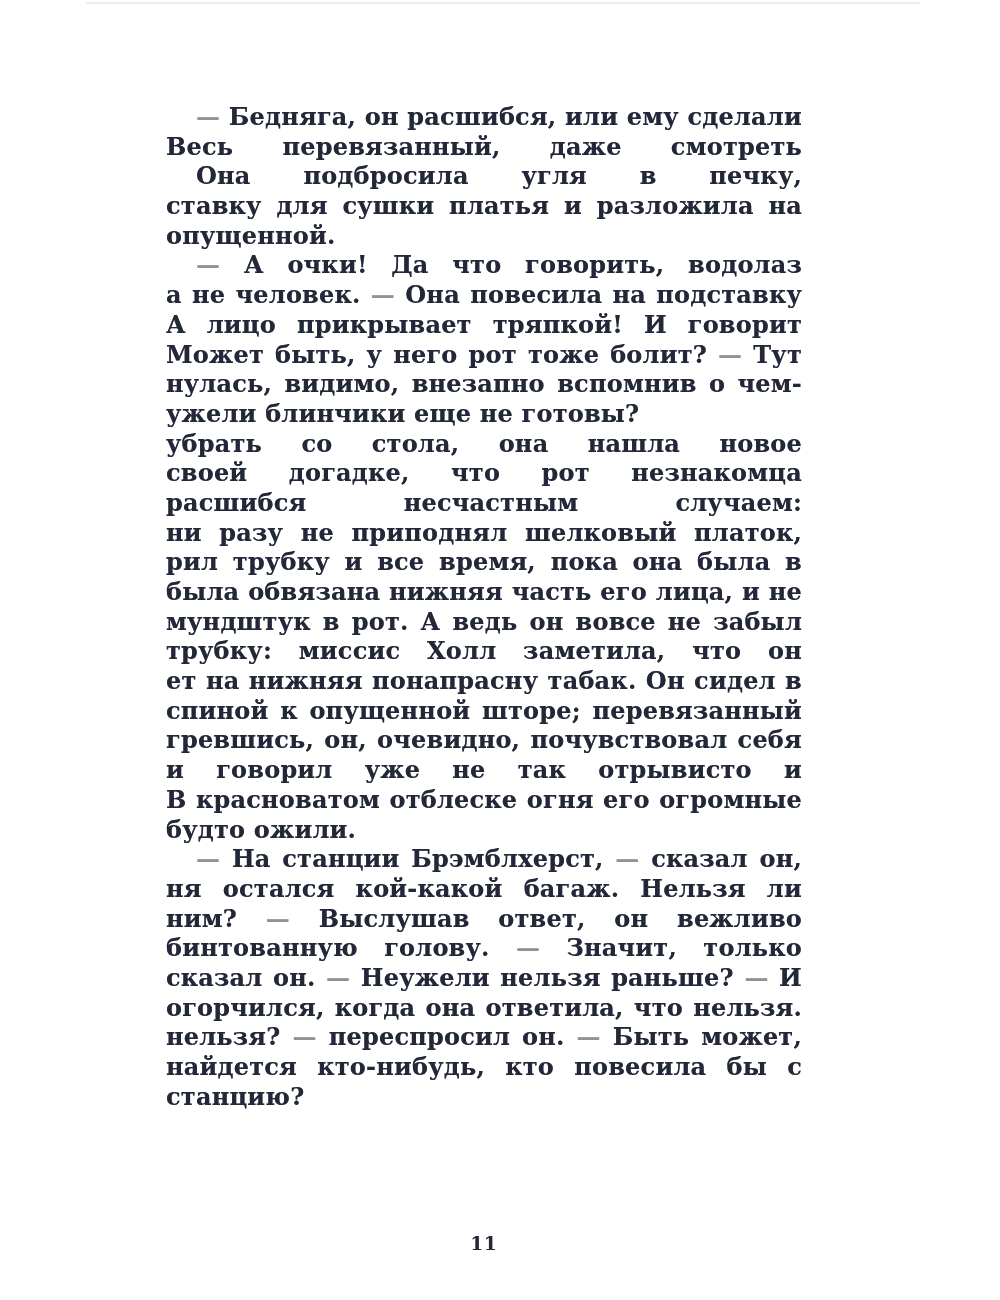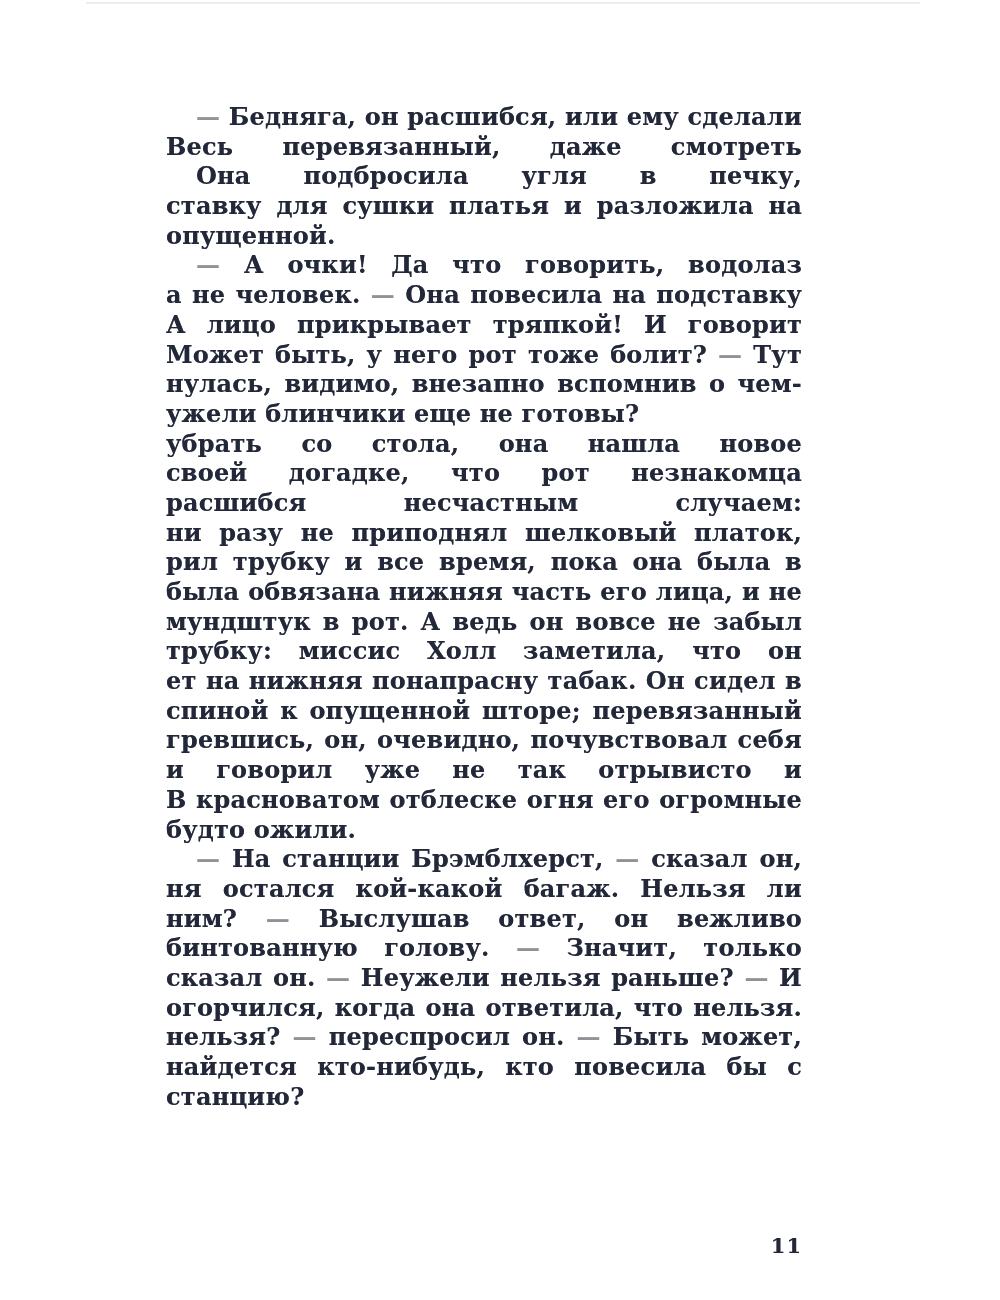--- a/index.html
+++ b/index.html
@@ -57,23 +57,23 @@
   
   .dash {
     color: var(--dash, #8f9296);
     text-shadow: none;
   }
   .page-number {
     position: absolute;
     top: 1233px;
     left: 166px;
     width: 636px;
-    text-align: right;
+    text-align: center;
     color: var(--ink, #232838);
-    font-size: 21px;
+    font-size: 18px;
     font-weight: 700;
     letter-spacing: 1px;
     text-shadow: 0 0 0.6px rgba(35, 40, 70, 0.55);
   }
 </style>
 </head>
 <body>
 
 <div class="page">
   <div class="top-rule"></div>

